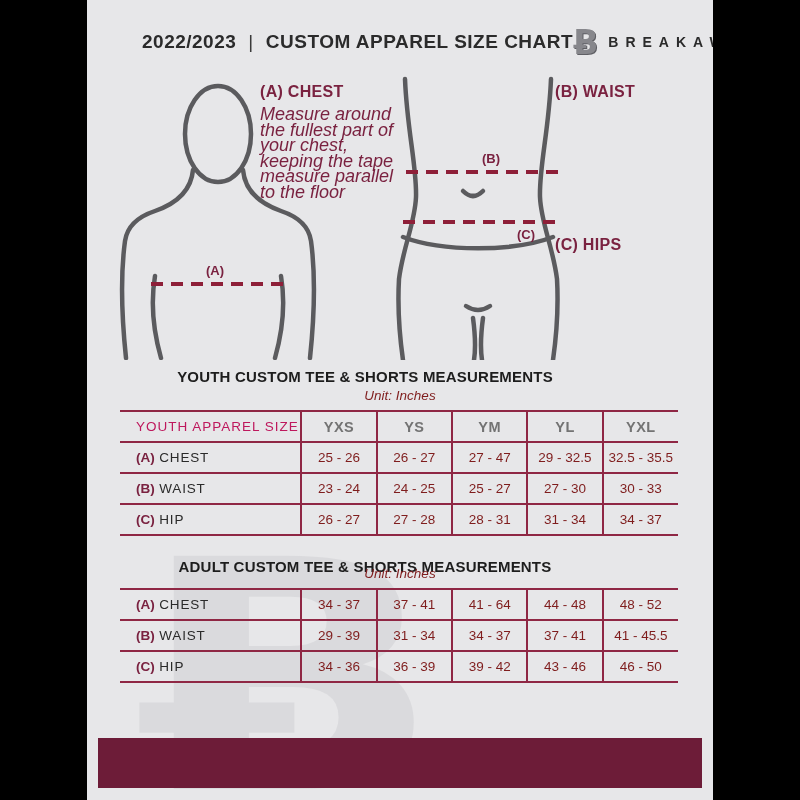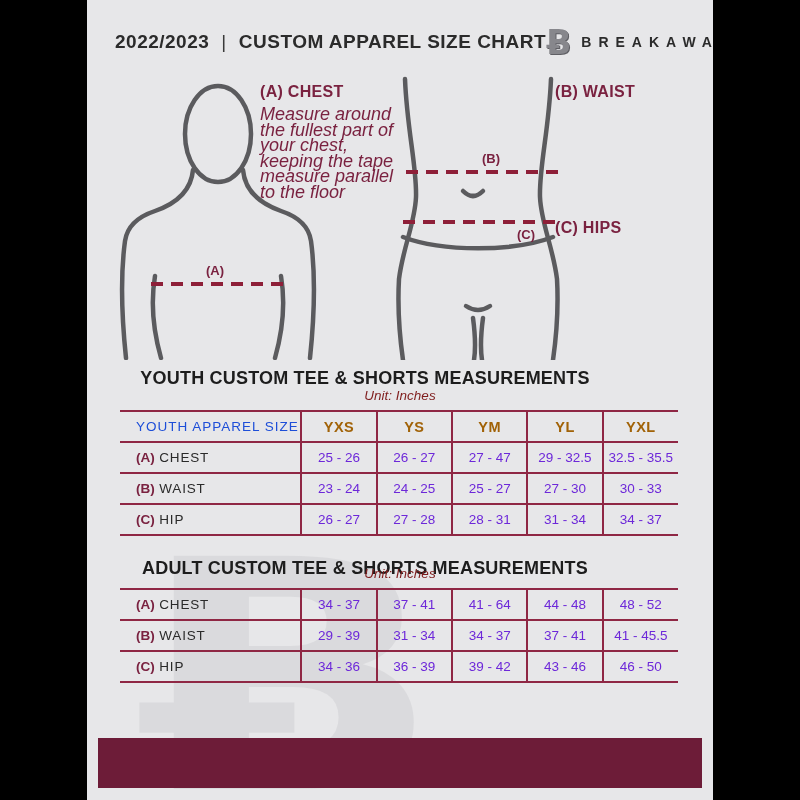--- a/index.html
+++ b/index.html
@@ -8,49 +8,49 @@
   .page { position:absolute; left:87px; top:0; width:626px; height:800px; background:#e7e7e9; overflow:hidden; }
 
   
   .watermark { position:absolute; left:50px; top:518px; font-family:"DejaVu Sans", sans-serif;
     font-weight:bold; font-size:320px; line-height:1; color:#8a8a92; opacity:0.13;
     transform:scaleX(1.25); transform-origin:left top; pointer-events:none; }
 
   
   .hdr { position:absolute; top:24px; left:28px; right:20px; height:36px;
     display:flex; justify-content:space-between; align-items:center; }
-  .hdr-left { font-weight:bold; font-size:19px; letter-spacing:0.5px; color:#2b2b2b; white-space:nowrap; }
+  .hdr-left { font-weight:bold; font-size:19px; letter-spacing:0.5px; color:#2b2b2b; white-space:nowrap;margin-left:27px; }
   .hdr-left .sep { margin:0 12px; font-weight:normal; color:#3a3a3a; }
   .brand-lockup { display:flex; align-items:center; gap:10px; }
   .logo-glyph { font-family:"DejaVu Sans", sans-serif; font-weight:bold; font-size:33px; line-height:1;
     color:#87878c; text-shadow:1px 1px 0 #5f5f64; }
   .brand-name { font-weight:bold; font-size:14px; letter-spacing:7px; color:#2b2b2b; }
 
   
   .fig { position:absolute; }
   .fig path, .fig ellipse { fill:none; stroke:#5b5b5e; stroke-width:4.5; stroke-linecap:round; }
   .fig .dash { stroke:#8e1f38; stroke-width:4; stroke-dasharray:12 8; stroke-linecap:butt; }
   .fig text { font-family:"Liberation Sans", sans-serif; font-weight:bold; font-size:13px; fill:#7a2240; }
 
   
   .instr { position:absolute; color:#7a2240; }
   .instr h3 { font-size:16px; font-weight:bold; letter-spacing:0.3px; margin-bottom:6px; color:#7a2240; }
   .instr p { font-size:18px; line-height:15.5px; font-style:italic; white-space:pre-line; }
 
   
   .sec-title { position:absolute; left:0; width:556px; text-align:center;
-    font-weight:bold; font-size:18px; letter-spacing:0.2px; color:#1d1d1d; }
+    font-weight:bold; font-size:15px; letter-spacing:0.2px; color:#1d1d1d; }
   .sec-unit { position:absolute; left:0; width:626px; text-align:center;
     font-style:italic; font-size:13.5px; color:#7f1d1d; }
   table.size { position:absolute; left:33px; width:558px; border-collapse:collapse; table-layout:fixed; }
   table.size td { height:31px; border-top:2px solid #8f2744; border-bottom:2px solid #8f2744;
-    font-size:13.5px; color:#6d28d9; vertical-align:middle; background:transparent; }
-  table.size td.lbl { width:32.5%; padding-left:16px; text-align:left; letter-spacing:1px; color:#1d4ed8; }
+    font-size:13.5px; color:#7f1d1d; vertical-align:middle; background:transparent; }
+  table.size td.lbl { width:32.5%; padding-left:16px; text-align:left; letter-spacing:1px; color:#be185d; }
   table.size td.val { width:13.5%; text-align:center; border-left:2px solid #8f2744; }
-  table.size td.hdr-size { font-weight:bold; font-size:14.5px; letter-spacing:0.5px; color:#a16207;margin-left:20px; }
+  table.size td.hdr-size { font-weight:bold; font-size:14.5px; letter-spacing:0.5px; color:#737373;margin-left:20px; }
   table.size .pfx { font-weight:bold; color:#7a2240; letter-spacing:0; }
   table.size td.row-lbl { letter-spacing:0.8px; color:#2a2a2a; }
 
   
   .footer-bar { position:absolute; left:11px; top:738px; width:604px; height:50px; background:#6d1c38; }
 </style>
 </head>
 <body>
 
 <div class="stage">
@@ -92,21 +92,21 @@
       <text x="136" y="164" text-anchor="middle">(C)</text>
     </svg>
 
     <div class="instr" style="left:173px; top:83px; width:150px;">
       <h3>(A) CHEST</h3>
       <p>Measure around the fullest part of your chest, keeping the tape measure parallel to the floor</p>
     </div>
     <div class="instr" style="left:468px; top:83px; width:142px;">
       <h3>(B) WAIST</h3>
     </div>
-    <div class="instr" style="left:468px; top:219px; width:155px;">
+    <div class="instr" style="left:468px; top:236px; width:155px;">
       <h3>(C) HIPS</h3>
     </div>
 
     <div class="sec-title" style="top:368px;">YOUTH CUSTOM TEE &amp; SHORTS MEASUREMENTS</div>
     <div class="sec-unit" style="top:388px;">Unit: Inches</div>
     <table class="size" style="top:410px;">
       <tbody>
           <tr>
         <td class="lbl">YOUTH APPAREL SIZE</td>
         <td class="val hdr-size">YXS</td>

